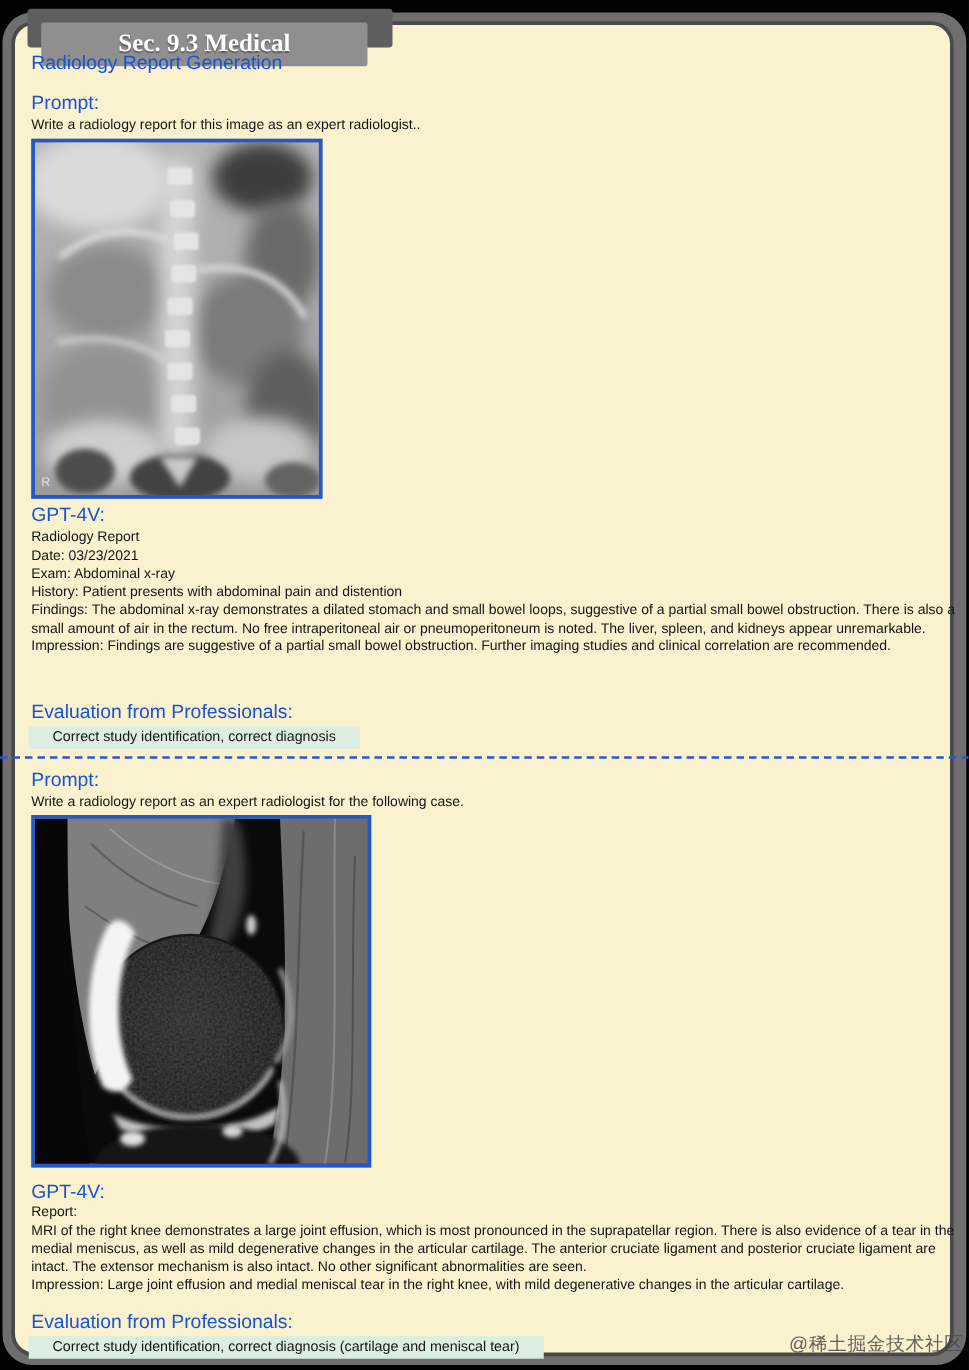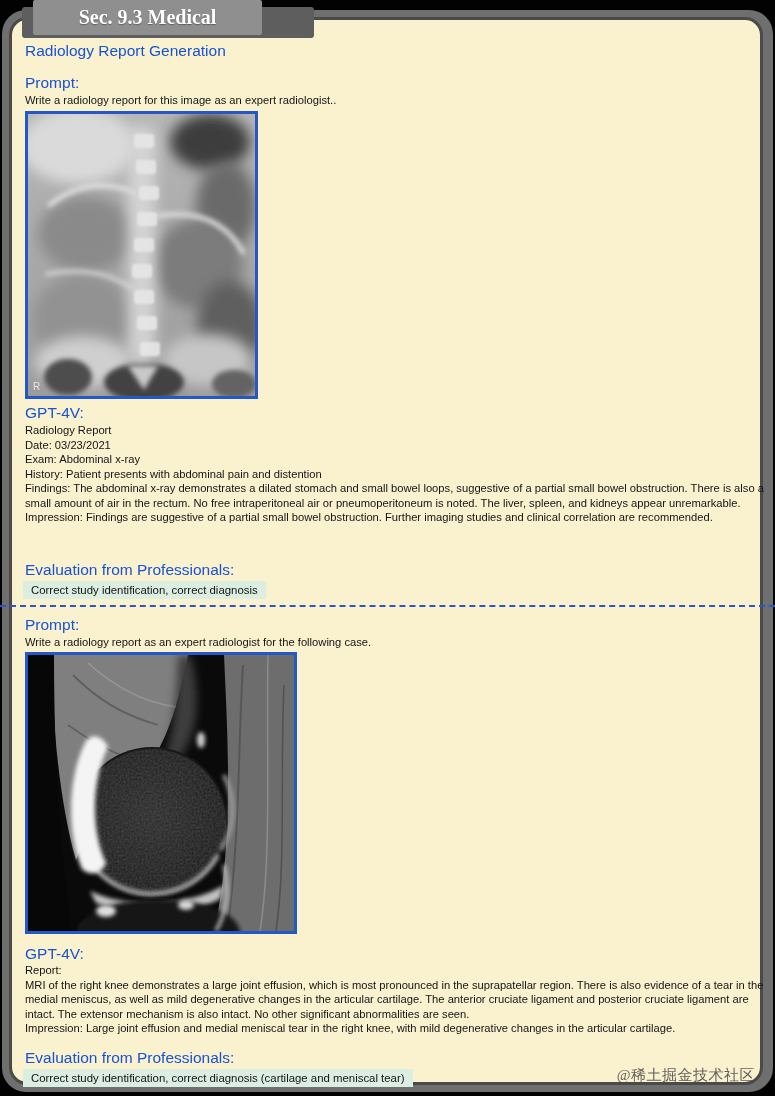--- a/index.html
+++ b/index.html
@@ -4,36 +4,36 @@
 <style>
   html,body{margin:0;padding:0;background:#020202;}
   #page{position:relative;width:775px;height:1096px;background:#020202;overflow:hidden;
         font-family:"Liberation Sans",sans-serif;}
   .shadow-card{position:absolute;left:2px;top:10px;width:771px;height:1082px;
         background:#6F6F6F;border-radius:24px;}
   .card{position:absolute;left:9px;top:17px;width:748px;height:1062px;
         background:#FAF1CF;border:3px solid #4A4A4A;border-radius:18px;}
   .tab-shadow{position:absolute;left:22px;top:7px;width:292px;height:31px;
         background:#5E5E5E;border-radius:3px;}
-  .tab{position:absolute;left:33px;top:0;width:229px;height:35px;background:#8F8F8F;
+  .tab{position:absolute;left:33px;top:18px;width:261px;height:35px;background:#8F8F8F;
         border-radius:2px;display:flex;align-items:center;justify-content:center;}
   .tab span{color:#FFFFFF;font-family:"Liberation Serif",serif;font-weight:bold;font-size:20px;
         text-shadow:0 1px 1px rgba(0,0,0,.35);}
   .h{position:absolute;left:25px;color:#1753D2;font-weight:normal;font-size:15.5px;white-space:nowrap;text-align:center;}
   .t{position:absolute;left:25px;width:752px;color:#141414;font-size:11.2px;line-height:14.5px;}
   .t div{margin:0;}
   .img-frame{position:absolute;border:3px solid #2458C6;background:#9d9d9d;}
   .img-frame svg{display:block;}
   .imgx{left:25px;top:111px;width:227px;height:282px;}
   .imgm{left:25px;top:652px;width:266px;height:276px;}
   .rmark{position:absolute;left:5px;bottom:4px;color:#E3E3E3;font-size:10px;line-height:10px;}
   .hl{position:absolute;left:23px;background:#DCEDE2;color:#141414;font-size:11.4px;
-      line-height:14px;padding:2px 8px;white-space:nowrap;}
+      line-height:14px;padding:2px 19px;white-space:nowrap;}
   .divider{position:absolute;left:0;top:605px;width:775px;height:0;border-top:2px dashed #2C55CC;}
-  .watermark{position:absolute;right:20px;top:1066px;font-family:Liberation Serif, serif;
+  .watermark{position:absolute;right:4px;top:1066px;font-family:Liberation Sans, sans-serif;
       font-size:15px;color:rgba(70,70,70,0.85);letter-spacing:.5px;margin-left:40px;}
   
   .p1h{top:74px}.p1t{top:93px}.g1h{top:404px}.r1{top:423px}.e1h{top:561px}.e1t{top:581px}
   .p2h{top:616px}.p2t{top:635px}.g2h{top:945px}.r2{top:963px}.e2h{top:1049px}.e2t{top:1069px}
   .ttl{top:42px}
 </style>
 </head>
 <body>
 
 <div id="page">

